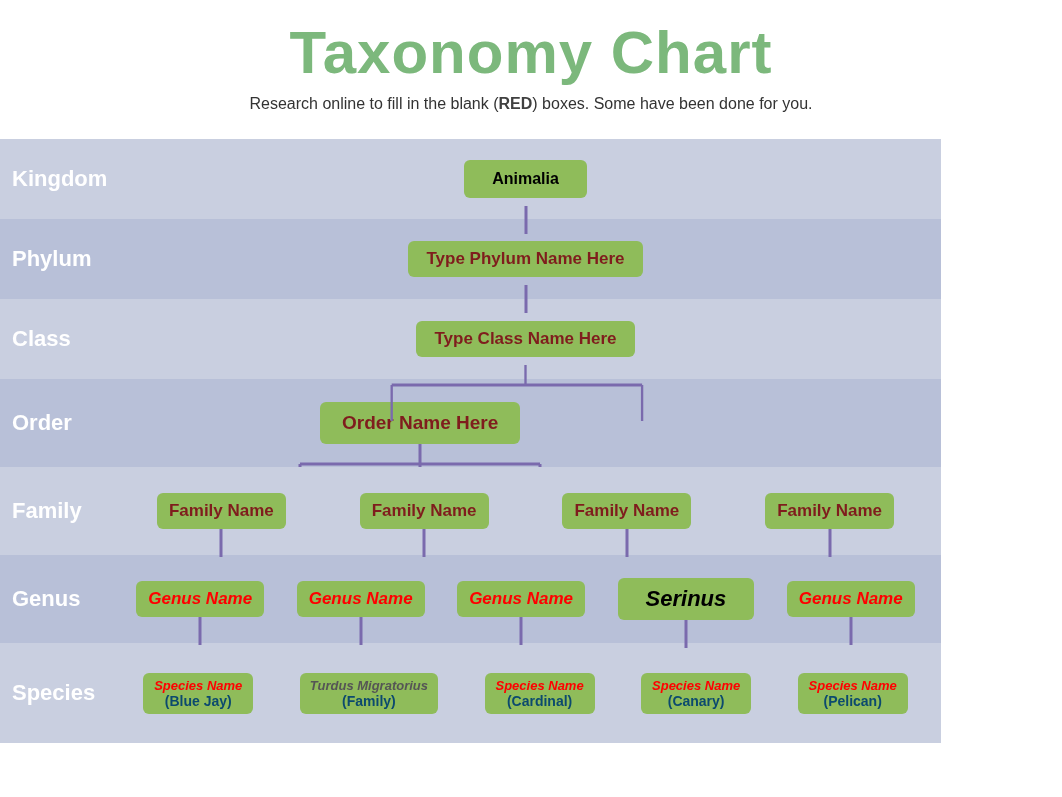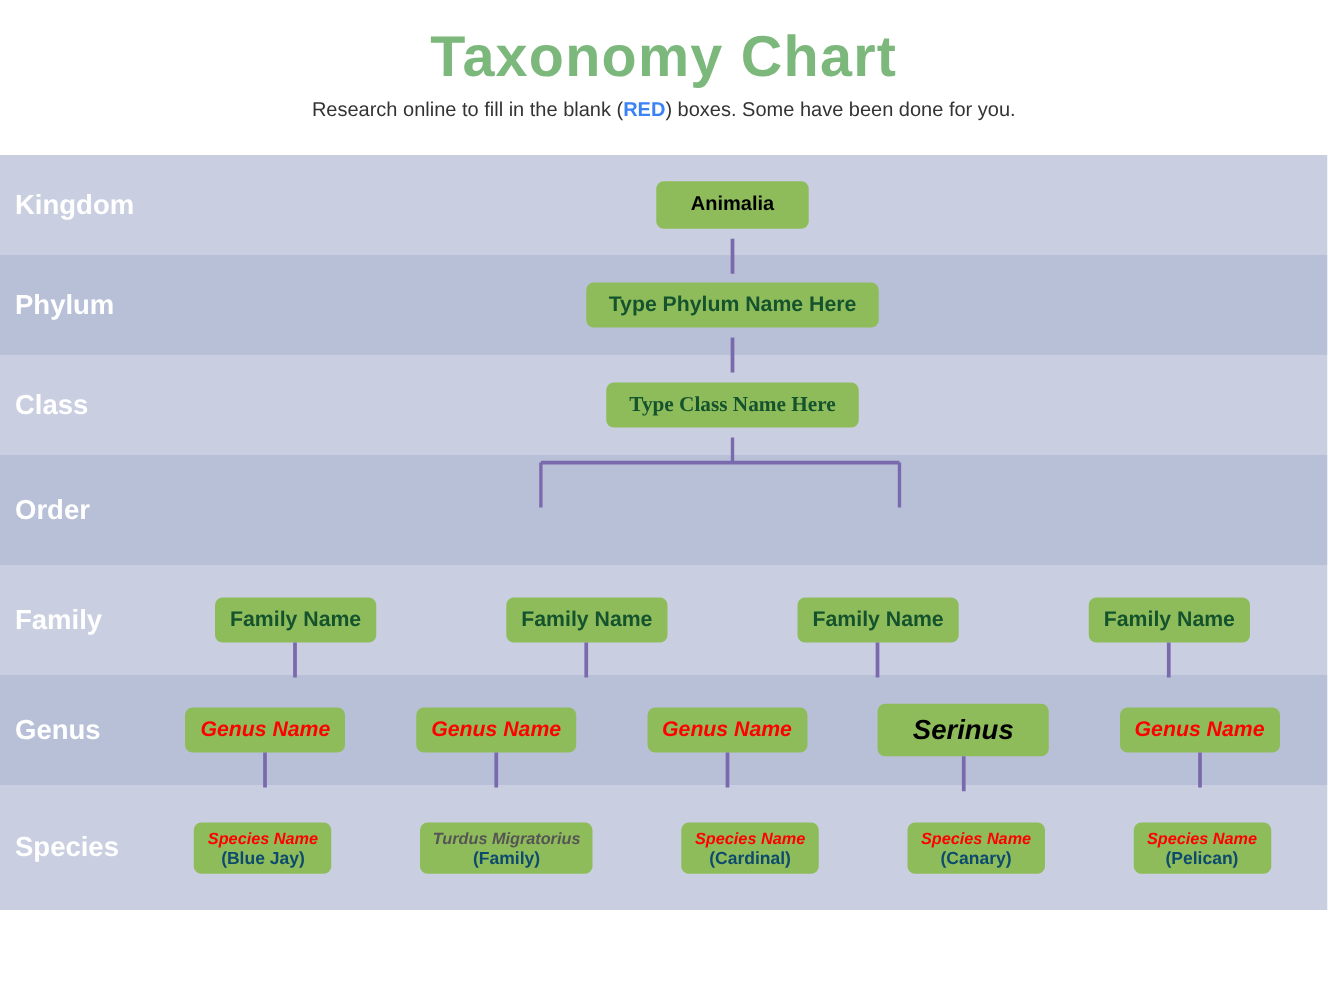--- a/index.html
+++ b/index.html
@@ -10,39 +10,39 @@
       min-height: 797px;
       overflow-x: hidden;
     }
 
     .page-header {
       text-align: center;
       padding: 18px 0 8px 0;
     }
 
     .page-title {
-      font-size: 46px;
+      font-size: 60px;
       font-weight: bold;
       color: #7cb87c;
       letter-spacing: 1px;
     }
 
     .subtitle {
       font-size: 16px;
       color: #333;
       margin-top: 8px;
     }
 
-    .subtitle .red { color: #3b82f6; font-weight: bold; }
+    .subtitle .red { color: #404040; font-weight: bold; }
 
     
     .chart-area {
       margin-top: 18px;
       position: relative;
-      width: 1062px;
+      width: 941px;
     }
 
     
     .row {
       display: flex;
       align-items: center;
       position: relative;
       min-height: 88px;
     }
 
@@ -76,21 +76,21 @@
       font-size: 17px;
       font-weight: bold;
       color: #000;
       text-align: center;
       min-width: 110px;
       position: relative;
       z-index: 2;
     }
 
     .tax-box.red-text {
-      color: #14532d;
+      color: #7f1d1d;
       font-weight: bold;
     }
 
     .tax-box.italic-red {
       color: red;
       font-style: italic;
       font-weight: bold;
     }
 
     .tax-box.italic-black {
@@ -163,30 +163,41 @@
     <div class="row-content" style="position:relative;">
 
       <svg style="position:absolute;left:0;top:100%;width:100%;height:56px;overflow:visible;pointer-events:none;z-index:1;" viewBox="0 0 1062 56" preserveAspectRatio="none">
 
         <line x1="531" y1="0" x2="531" y2="20" stroke="#7a6aad" stroke-width="3"></line>
 
         <line x1="360" y1="20" x2="680" y2="20" stroke="#7a6aad" stroke-width="3"></line>
         <line x1="360" y1="20" x2="360" y2="56" stroke="#7a6aad" stroke-width="3"></line>
         <line x1="680" y1="20" x2="680" y2="56" stroke="#7a6aad" stroke-width="3"></line>
       </svg>
-      <div class="tax-box red-text" style="font-size:17px;padding:8px 18px;font-family:Liberation Serif, serif;">Type Class Name Here</div>
+      <div class="tax-box red-text" style="font-size:17px;padding:8px 18px;">Type Class Name Here</div>
     </div>
   </div>
 
   <div class="row order-row" style="min-height:88px;">
     <div class="row-label">Order</div>
     <div style="flex:1;display:flex;align-items:center;justify-content:center;gap:0;position:relative;padding:0;">
 
       <div style="position:relative;width:100%;height:88px;display:flex;align-items:center;">
 
+        <div style="position:absolute;left:210px;top:50%;transform:translateY(-50%);">
+
+          <svg style="position:absolute;left:50%;top:100%;transform:translateX(-50%);width:300px;height:56px;overflow:visible;pointer-events:none;z-index:1;" viewBox="-150 0 300 56">
+            <line x1="0" y1="0" x2="0" y2="20" stroke="#7a6aad" stroke-width="3"></line>
+            <line x1="-120" y1="20" x2="120" y2="20" stroke="#7a6aad" stroke-width="3"></line>
+            <line x1="-120" y1="20" x2="-120" y2="56" stroke="#7a6aad" stroke-width="3"></line>
+            <line x1="0" y1="20" x2="0" y2="56" stroke="#7a6aad" stroke-width="3"></line>
+            <line x1="120" y1="20" x2="120" y2="56" stroke="#7a6aad" stroke-width="3"></line>
+          </svg>
+          <div class="tax-box red-text" style="font-size:19px;padding:10px 22px;white-space:nowrap;">Order Name Here</div>
+        </div>
       </div>
     </div>
   </div>
 
   <div class="row family-row" style="min-height:88px;">
     <div class="row-label">Family</div>
     <div style="flex:1;display:flex;align-items:center;justify-content:space-around;padding:0 10px;position:relative;">
 
       <div class="tax-box red-text" style="font-size:17px;padding:8px 12px;position:relative;">
         Family Name

